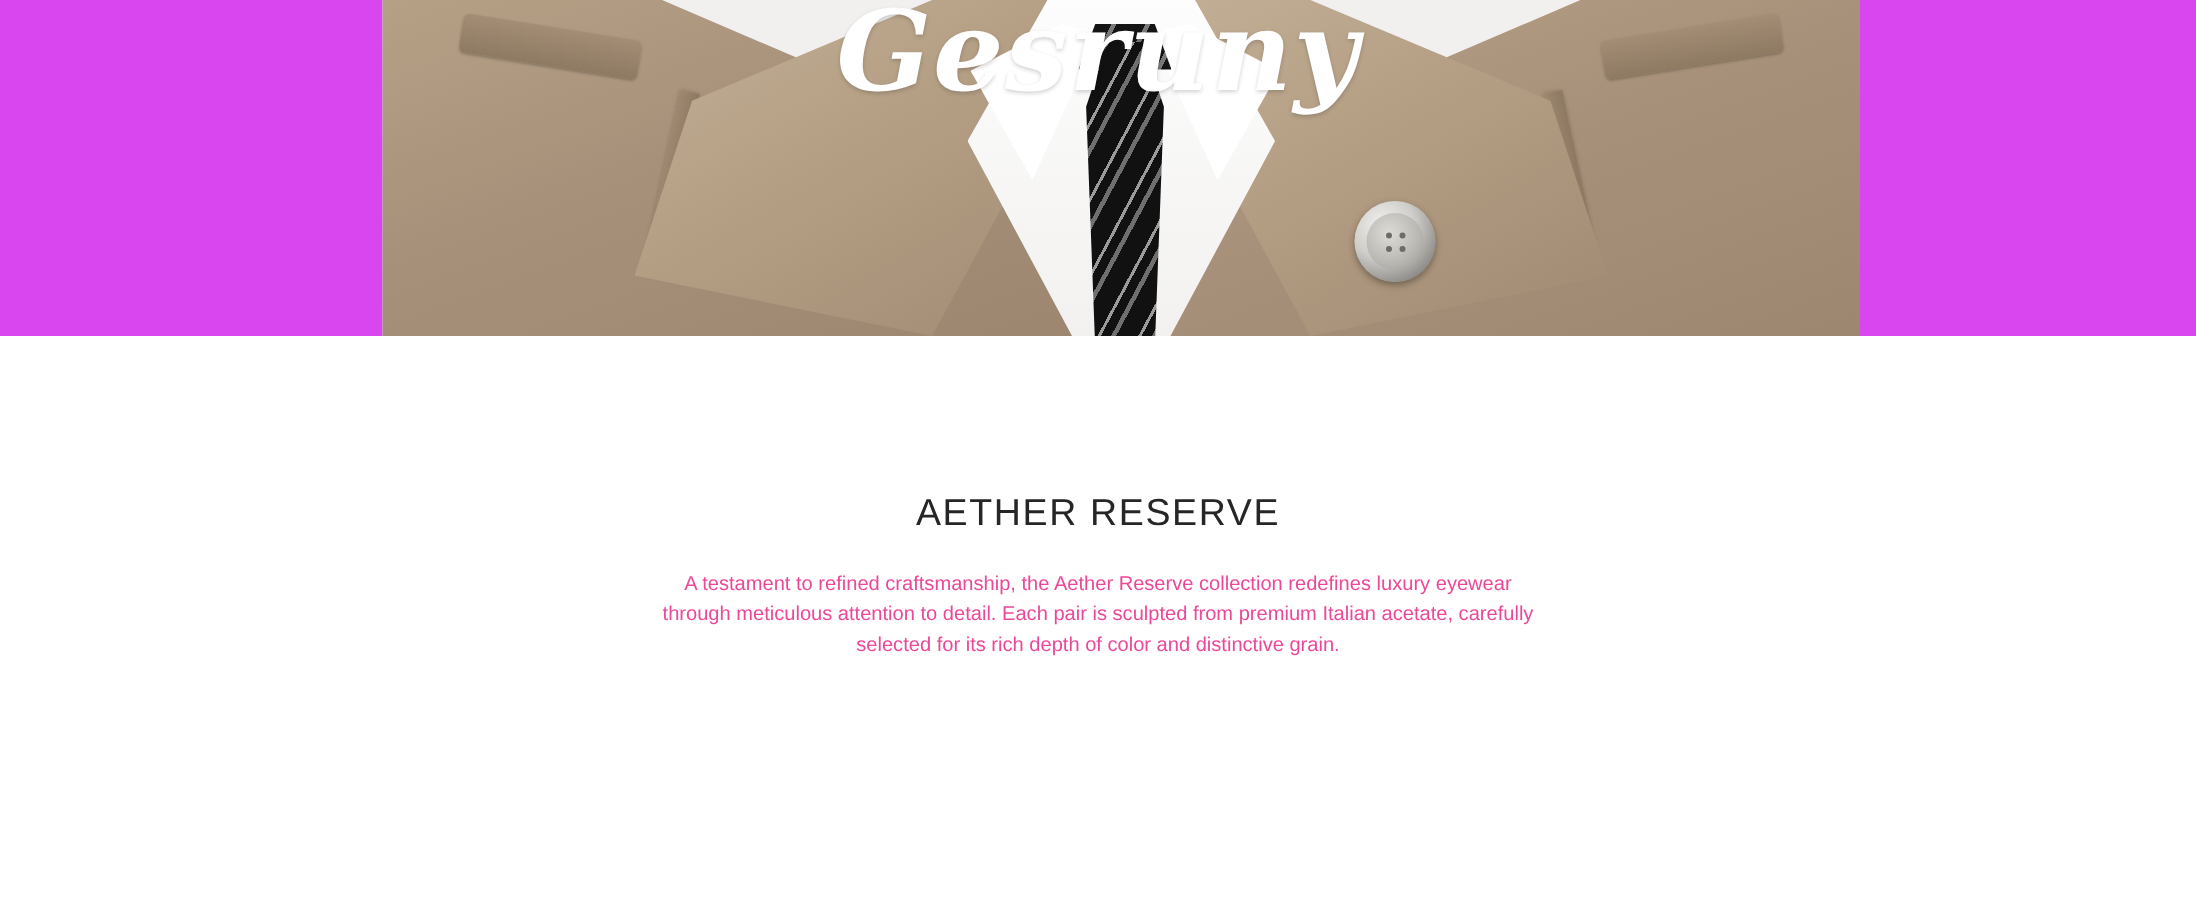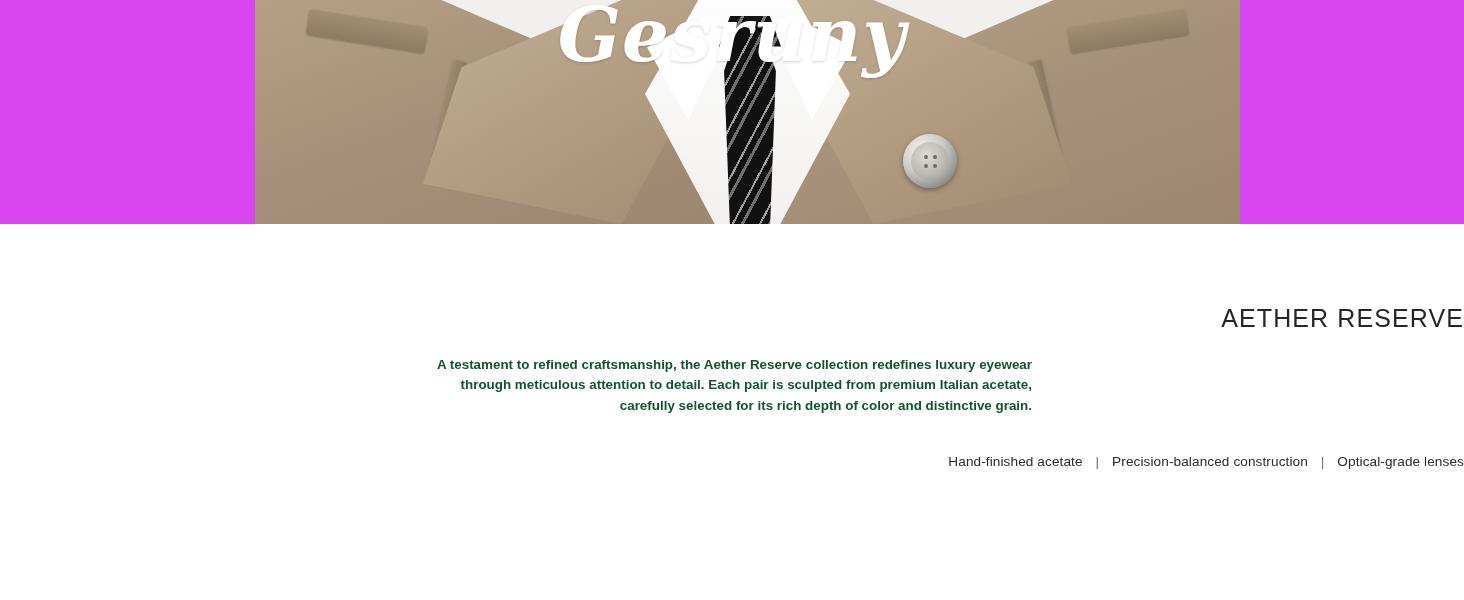--- a/index.html
+++ b/index.html
@@ -201,43 +201,42 @@
     letter-spacing: 1px;
     color: #ffffff;
     text-shadow: 0 1px 3px rgba(0,0,0,.18);
     z-index: 40;
     user-select: none;
   }
 
   
   .content {
     width: 1464px;
-    padding-top: 80px;
-    text-align: right;
+    padding-top: 104px;
+    text-align: center;
   }
   .title {
     font-size: 25px;
     letter-spacing: 1.1px;
     font-weight: 400;
     color: #262626;
     margin: 0;
   }
   .subtitle {
     margin: 30px 0 0 0;
     font-size: 14.5px;
     color: #3c3c3c;
     letter-spacing: .1px;
   }
   .body-copy {
     margin: 22px auto 0 auto;
     width: 600px;
     font-size: 13.4px;
     line-height: 1.52;
-    color: #14532d;
-    font-weight: bold;
+    color: #ec4899;
   }
   .features {
     margin: 38px 0 0 0;
     font-size: 13.6px;
     color: #2b2b2b;
     letter-spacing: .1px;
   }
   .features .sep {
     display: inline-block;
     padding: 0 9px;
@@ -281,22 +280,15 @@
         </div>
       </div>
     </div>
 
     <div class="wordmark">Gesruny</div>
   </div>
 
   <div class="content">
     <h1 class="title">AETHER RESERVE</h1>
     <p class="body-copy">A testament to refined craftsmanship, the Aether Reserve collection redefines luxury eyewear through meticulous attention to detail. Each pair is sculpted from premium Italian acetate, carefully selected for its rich depth of color and distinctive grain.</p>
-    <div class="features">
-      <span>Hand-finished acetate</span>
-      <span class="sep">|</span>
-      <span>Precision-balanced construction</span>
-      <span class="sep">|</span>
-      <span>Optical-grade lenses</span>
-    </div>
   </div>
 
 </div>
 
 </body></html>

